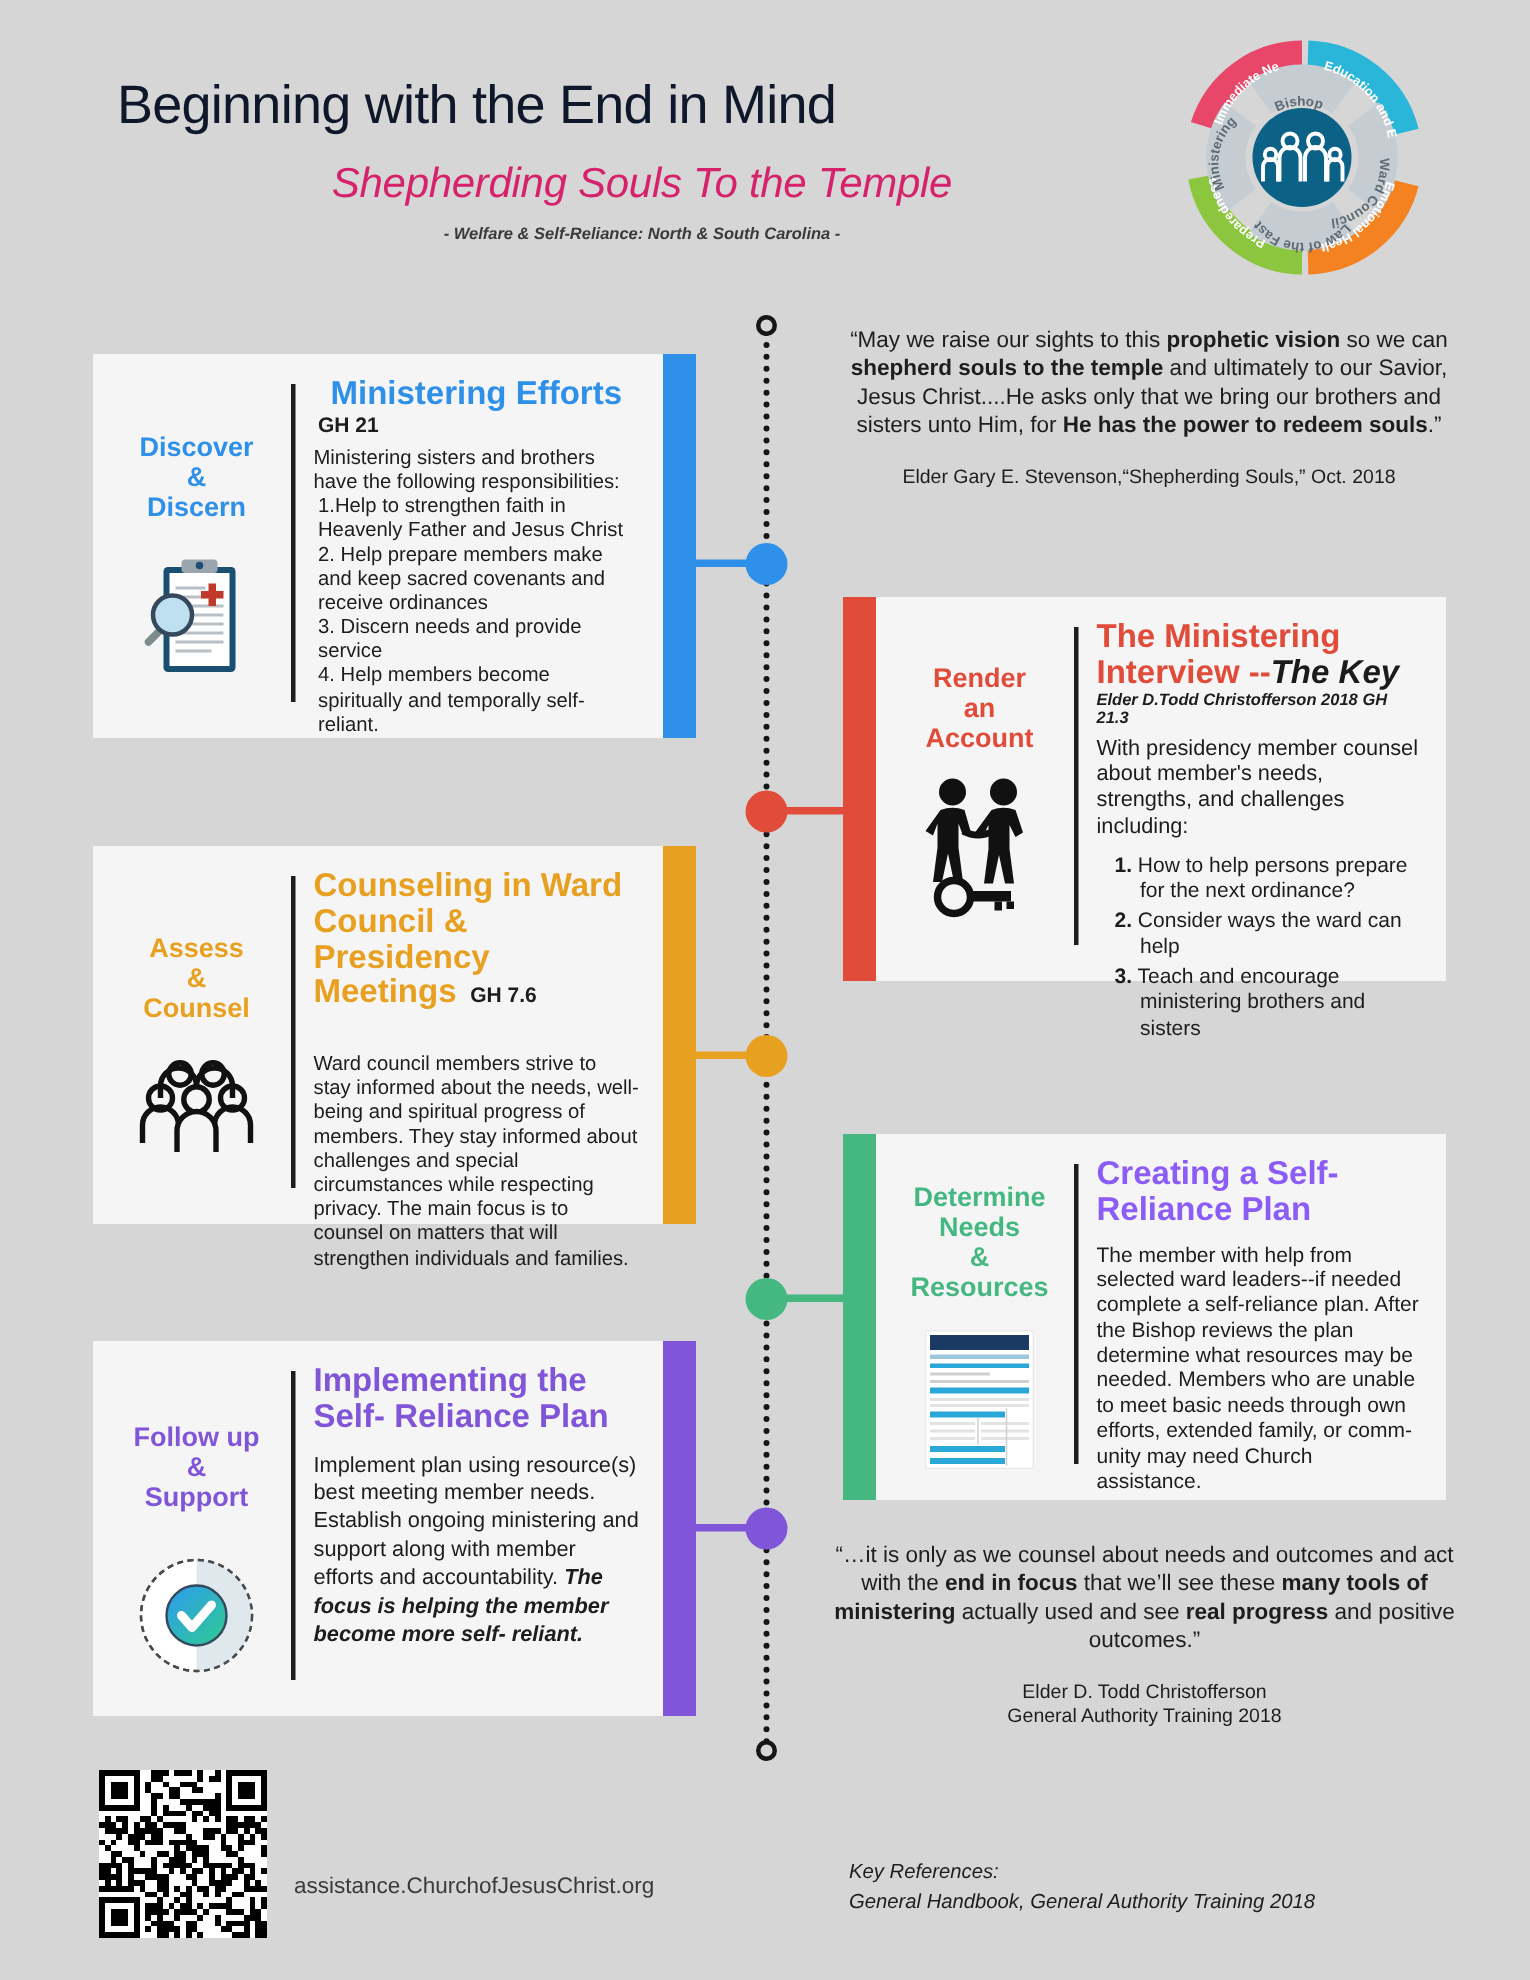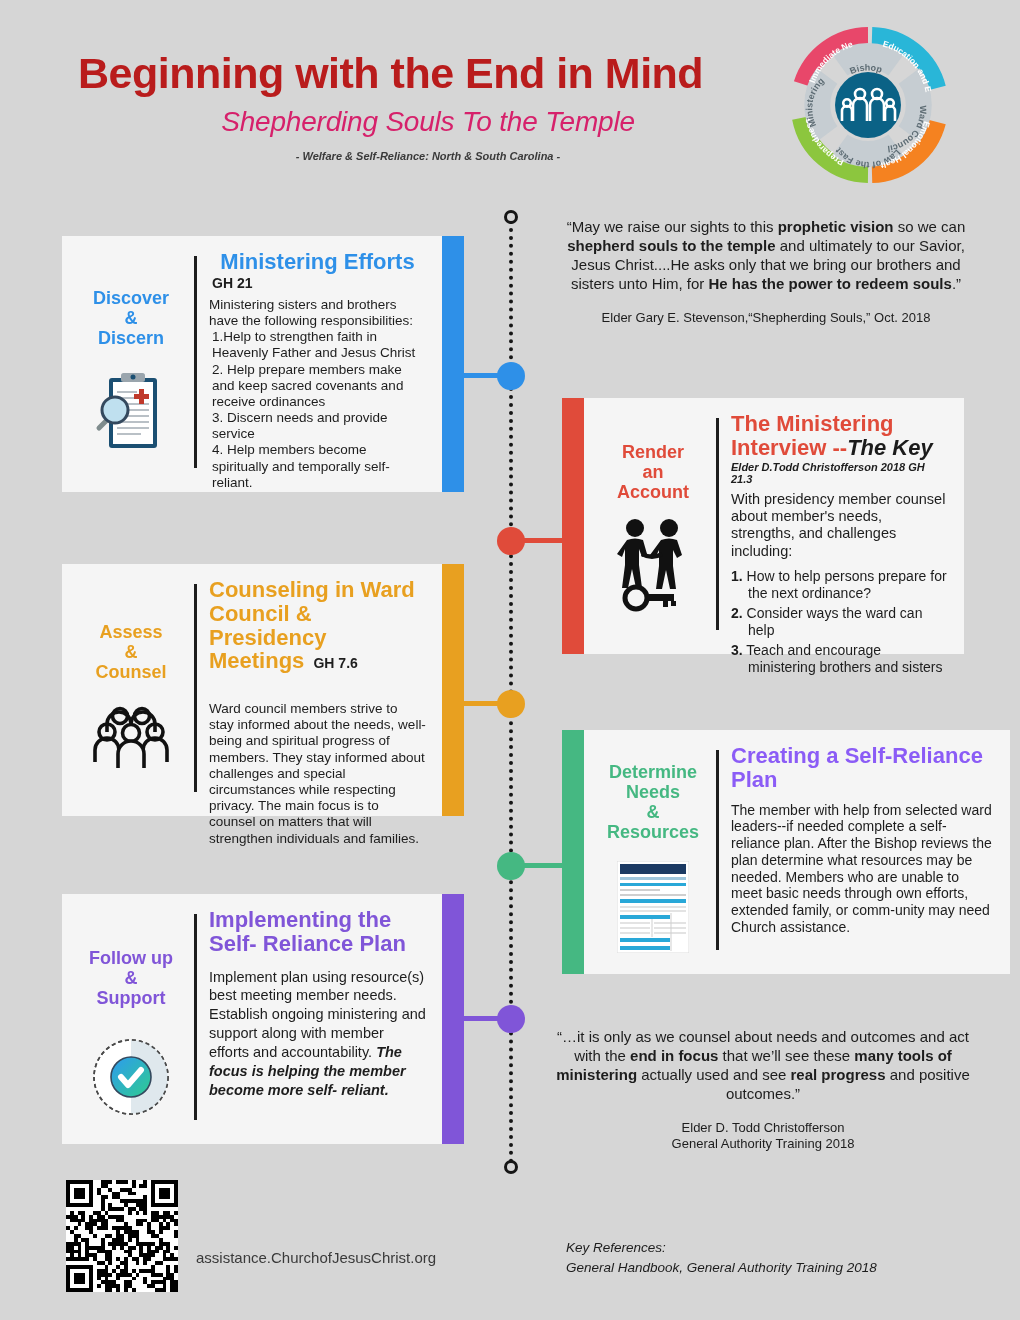--- a/index.html
+++ b/index.html
@@ -8,21 +8,21 @@
     background:#d6d6d6;
     font-family:"Liberation Sans","DejaVu Sans",sans-serif;
     position:relative;
     overflow:hidden;
     color:#231f20;
   }
   
   #header{position:absolute;left:0;top:0;width:1020px;height:190px;}
   #title{
     position:absolute;left:78px;top:52px;width:700px;
-    font-size:43px;font-weight:bold;color:#b91c1c;letter-spacing:-0.5px;
+    font-size:36px;font-weight:normal;color:#0f172a;letter-spacing:-0.5px;
     line-height:1.02;
   }
   #subtitle{
     position:absolute;left:78px;top:106px;width:700px;text-align:center;
     font-size:28px;font-style:italic;color:#d6216b;letter-spacing:-0.2px;
   }
   #tagline{
     position:absolute;left:78px;top:150px;width:700px;text-align:center;
     font-size:11px;font-style:italic;font-weight:bold;color:#3a3a3a;
   }
@@ -70,21 +70,21 @@
   .content{flex:1;padding-right:6px;}
   .card-title{
     font-size:22px;font-weight:bold;line-height:1.08;margin:0 0 1px 0;
   }
   .card-ref{font-size:14px;font-weight:bold;color:#1d1d1d;margin:0 0 6px 3px;}
   .card-ref.small{font-size:11px;font-style:italic;margin-left:0;}
   .card-text{font-size:13.5px;line-height:1.2;color:#1d1d1d;margin:0;}
   .card-text p{margin:0 0 0 0;}
   .card-text .indent{padding-left:3px;}
   .num-list{margin:8px 0 0 0;padding:0;list-style:none;font-size:14px;line-height:1.22;}
-  .num-list li{margin-bottom:3px;padding-left:17px;text-indent:-17px;}
+  .num-list li{margin-bottom:3px;padding-left:17px;text-indent:-17px;margin-left:12px;}
   .num-list li b{font-weight:bold;}
   .italic-bold{font-style:italic;font-weight:bold;}
   
   .quote{position:absolute;text-align:center;}
   .quote .qtext{font-size:15px;line-height:1.26;color:#1d1d1d;}
   .quote .qattr{font-size:13px;line-height:1.3;color:#1d1d1d;margin-top:16px;}
   
   #qr{position:absolute;left:66px;top:1180px;width:112px;height:112px;}
   #qr-url{position:absolute;left:196px;top:1249px;font-size:15px;color:#3a3a3a;}
   #refs{position:absolute;left:566px;top:1238px;font-size:13.5px;font-style:italic;
@@ -303,21 +303,21 @@
         <span>Counseling in Ward Council &amp; Presidency Meetings</span>
         <span class="card-ref" style="display:inline;font-size:14px;">GH 7.6</span>
       </div>
       <div class="card-text" style="margin-top:28px;">
         <p>Ward council members strive to stay informed about the needs, well-being and spiritual progress of members. They stay informed about challenges and special circumstances while respecting privacy. The main focus is to counsel on matters that will strengthen individuals and families.</p>
       </div>
     </div>
   </div>
 </div>
 
-<div class="card right" style="left:562px;top:730px;width:448px;height:244px;">
+<div class="card right" style="left:562px;top:756px;width:402px;height:244px;">
   <div class="accent-bar" style="background:#45b882;"></div>
   <div class="body">
     <div class="stage">
       <div class="stage-label" style="color:#45b882;margin-top:18px;">Determine
 Needs
 &amp;
 Resources</div>
       <div class="stage-icon" style="margin-top:18px;">
         <svg width="72" height="92" viewBox="0 0 72 92">
           <rect x="0" y="0" width="72" height="92" fill="#ffffff" stroke="#dcdcdc"></rect>

